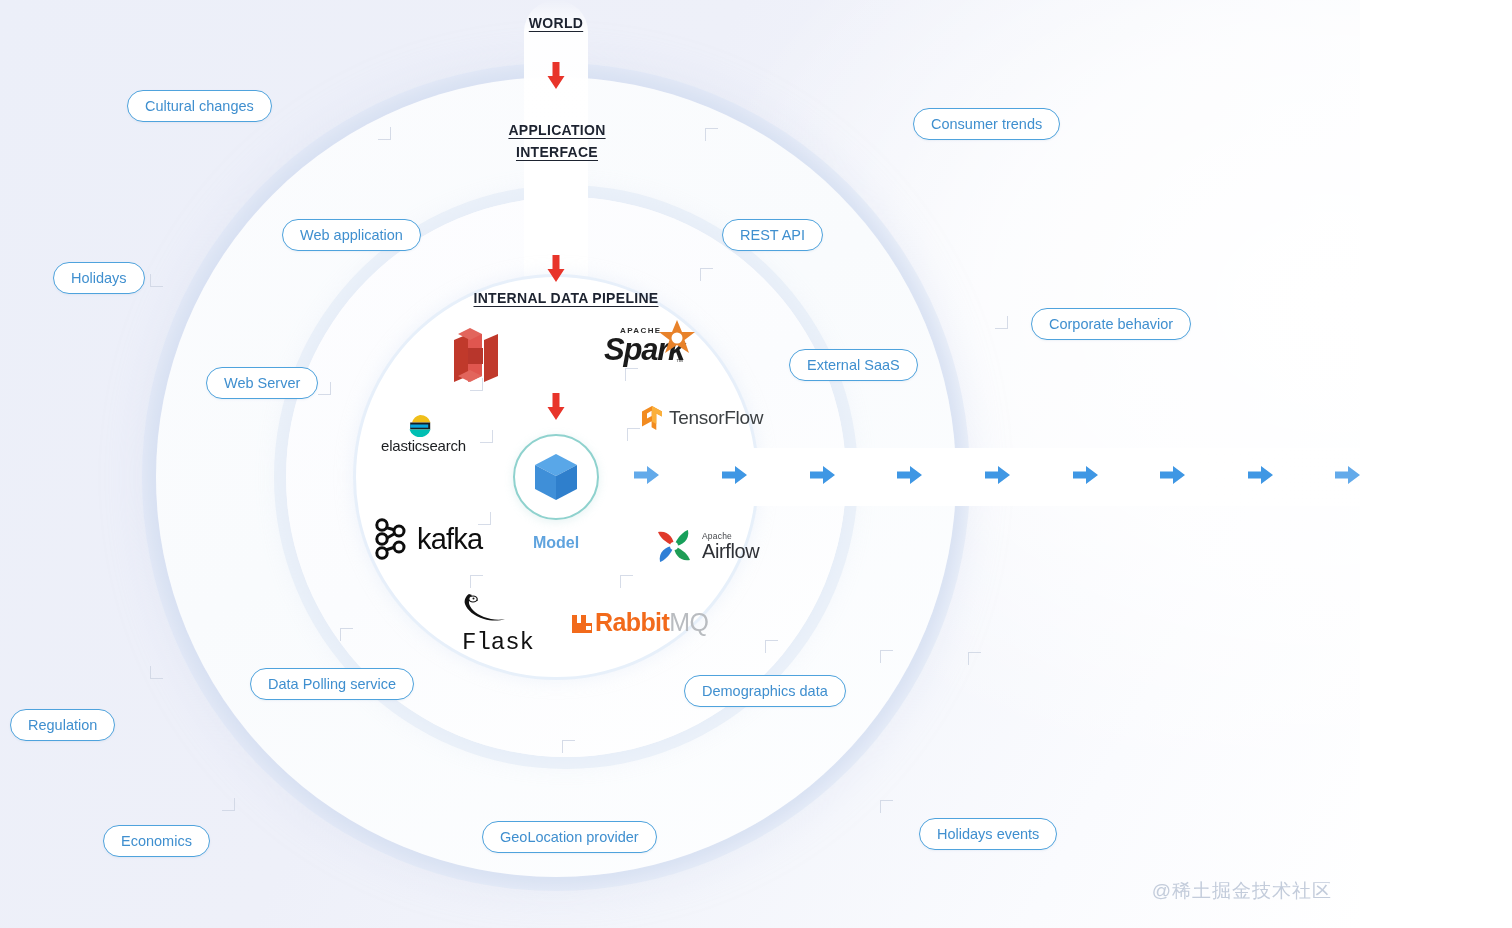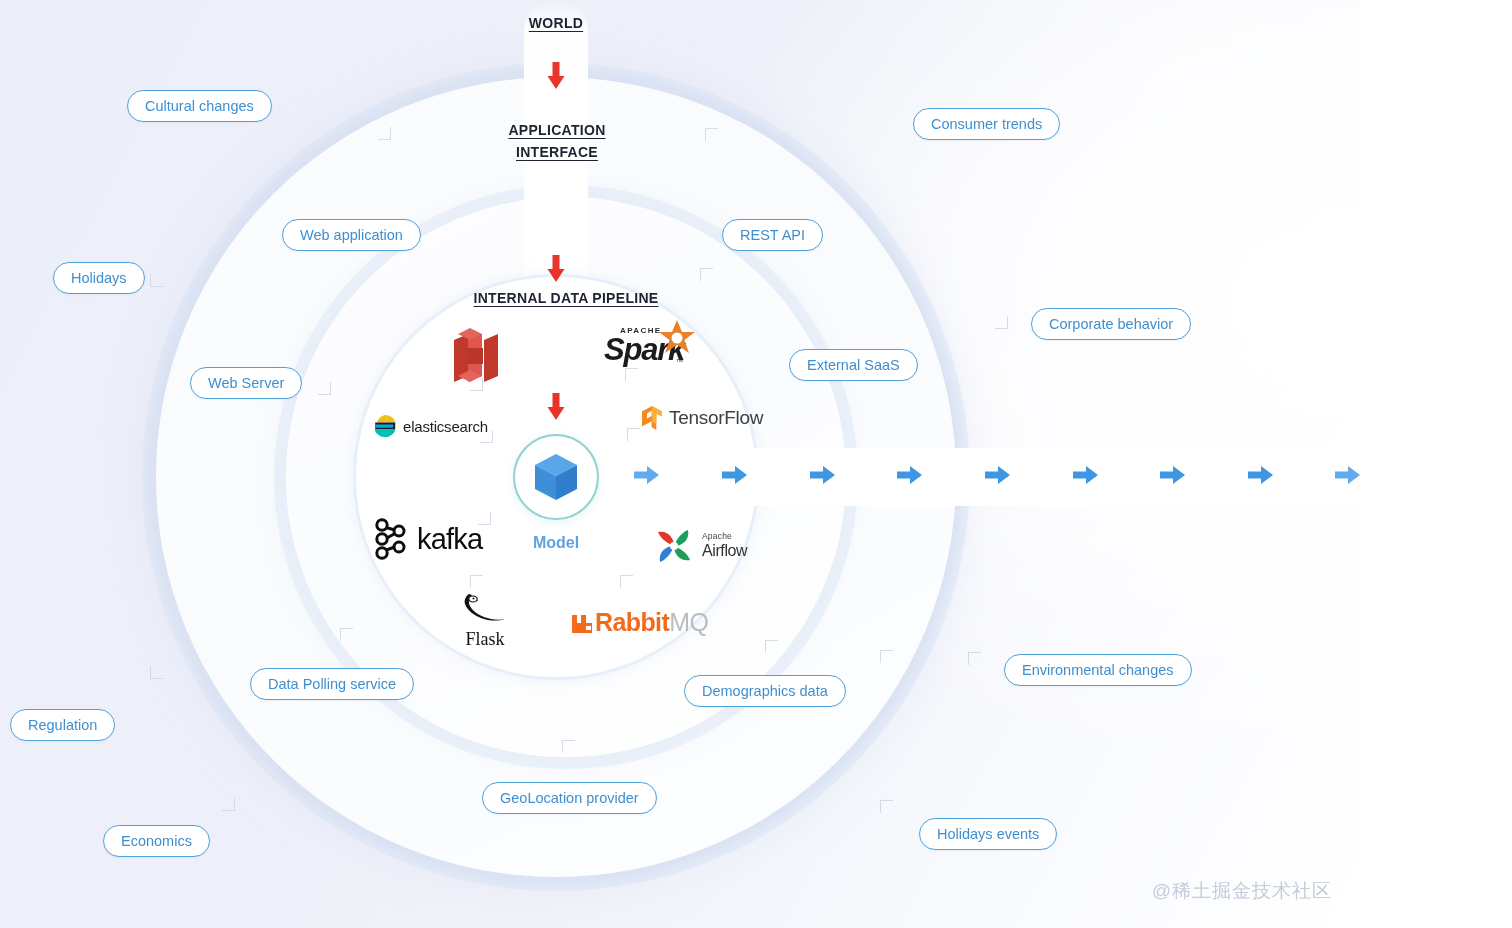--- a/index.html
+++ b/index.html
@@ -158,36 +158,36 @@
 
   
   .chain-arrow { position: absolute; top: 462px; width: 26px; height: 26px; }
 
   
   .logo { position: absolute; display: flex; align-items: center; justify-content: flex-end; }
   .logo-text { font-family: "Liberation Sans", sans-serif; }
 
   #logo-s3      { left: 448px; top: 326px; }
   #logo-spark   { left: 600px; top: 318px; }
-  #logo-elastic { left: 374px; top: 415px; }
+  #logo-elastic { left: 374px; top: 415px; flex-direction: column; }
   #logo-tf      { left: 642px; top: 406px; }
   #logo-kafka   { left: 374px; top: 518px; }
   #logo-airflow { left: 652px; top: 524px; }
   #logo-flask   { left: 462px; top: 593px; }
   #logo-rabbit  { left: 570px; top: 608px; }
 
   .es-word { font-size: 15px; color: #1c1e21; margin-left: 7px; letter-spacing: -0.2px; }
   .kafka-word { font-size: 29px; color: #0d0d0d; margin-left: 9px; letter-spacing: -0.8px; font-weight: 500; }
   .tf-word { font-size: 19px; color: #3c4043; margin-left: 7px; letter-spacing: -0.3px; }
-  .flask-word { font-family: Liberation Serif, serif; font-size: 18px; color: #111; }
+  .flask-word { font-family: Liberation Mono, monospace; font-size: 24px; color: #111; }
   .rabbit-word { font-size: 25px; letter-spacing: -0.6px; }
   .rabbit-a { color: #f26a1b; font-weight: bold; }
   .rabbit-b { color: #b9bcc0; font-weight: 400; }
   .airflow-apache { font-size: 8.5px; color: #44464a; letter-spacing: 0.2px; }
-  .airflow-word { font-size: 16px; color: #2f3136; letter-spacing: -0.4px; line-height: 20px; }
+  .airflow-word { font-size: 20px; color: #2f3136; letter-spacing: -0.4px; line-height: 20px; }
   .spark-apache { font-size: 8px; font-weight: bold; color: #2b2b2b; letter-spacing: 1.4px; }
   .spark-word { font-size: 31px; font-weight: bold; color: #1b1b1b; font-style: italic; letter-spacing: -1.2px; line-height: 28px; }
 
   
   #watermark {
     position: absolute;
     right: 28px; bottom: 24px;
     font-size: 19px;
     color: #c3ccdb;
     letter-spacing: 1px;
@@ -249,31 +249,30 @@
   <div class="tick tl" style="left:880px; top:650px;"></div>
   <div class="tick tl" style="left:968px; top:652px;"></div>
   <div class="tick tl" style="left:562px; top:740px;"></div>
   <div class="tick tl" style="left:880px; top:800px;"></div>
 
   <div class="pill" style="left:127px; top:90px;">Cultural changes</div>
   <div class="pill" style="left:913px; top:108px;">Consumer trends</div>
   <div class="pill" style="left:53px;  top:262px;">Holidays</div>
   <div class="pill" style="left:1031px;top:308px;">Corporate behavior</div>
   <div class="pill" style="left:10px;  top:673px;margin-top:36px;">Regulation</div>
-  <div class="pill" style="left:1004px;top:654px;">Environmental changes</div>
   <div class="pill" style="left:103px; top:825px;">Economics</div>
   <div class="pill" style="left:919px; top:818px;">Holidays events</div>
 
   <div class="pill" style="left:282px; top:219px;">Web application</div>
   <div class="pill" style="left:722px; top:219px;">REST API</div>
-  <div class="pill" style="left:190px; top:367px;">Web Server</div>
+  <div class="pill" style="left:206px; top:367px;">Web Server</div>
   <div class="pill" style="left:789px; top:349px;">External SaaS</div>
   <div class="pill" style="left:250px; top:668px;">Data Polling service</div>
   <div class="pill" style="left:684px; top:675px;">Demographics data</div>
-  <div class="pill" style="left:482px; top:782px;text-align:center;">GeoLocation provider</div>
+  <div class="pill" style="left:482px; top:821px;text-align:center;">GeoLocation provider</div>
 
   <div class="logo" id="logo-s3">
     <svg width="56" height="62" viewBox="0 0 56 62" aria-hidden="true">
       <polygon points="6,14 20,8 20,50 6,56" fill="#c0392b"></polygon>
       <polygon points="20,8 34,14 34,50 20,56" fill="#d9534f"></polygon>
       <rect x="20" y="8" width="14" height="42" fill="#e0564f"></rect>
       <polygon points="36,14 50,8 50,50 36,56" fill="#c0392b"></polygon>
       <polygon points="22,2 34,8 22,14 10,8" fill="#e2655c"></polygon>
       <polygon points="22,44 34,50 22,56 10,50" fill="#e2655c"></polygon>
       <rect x="20" y="22" width="15" height="16" fill="#b8362c"></rect>

